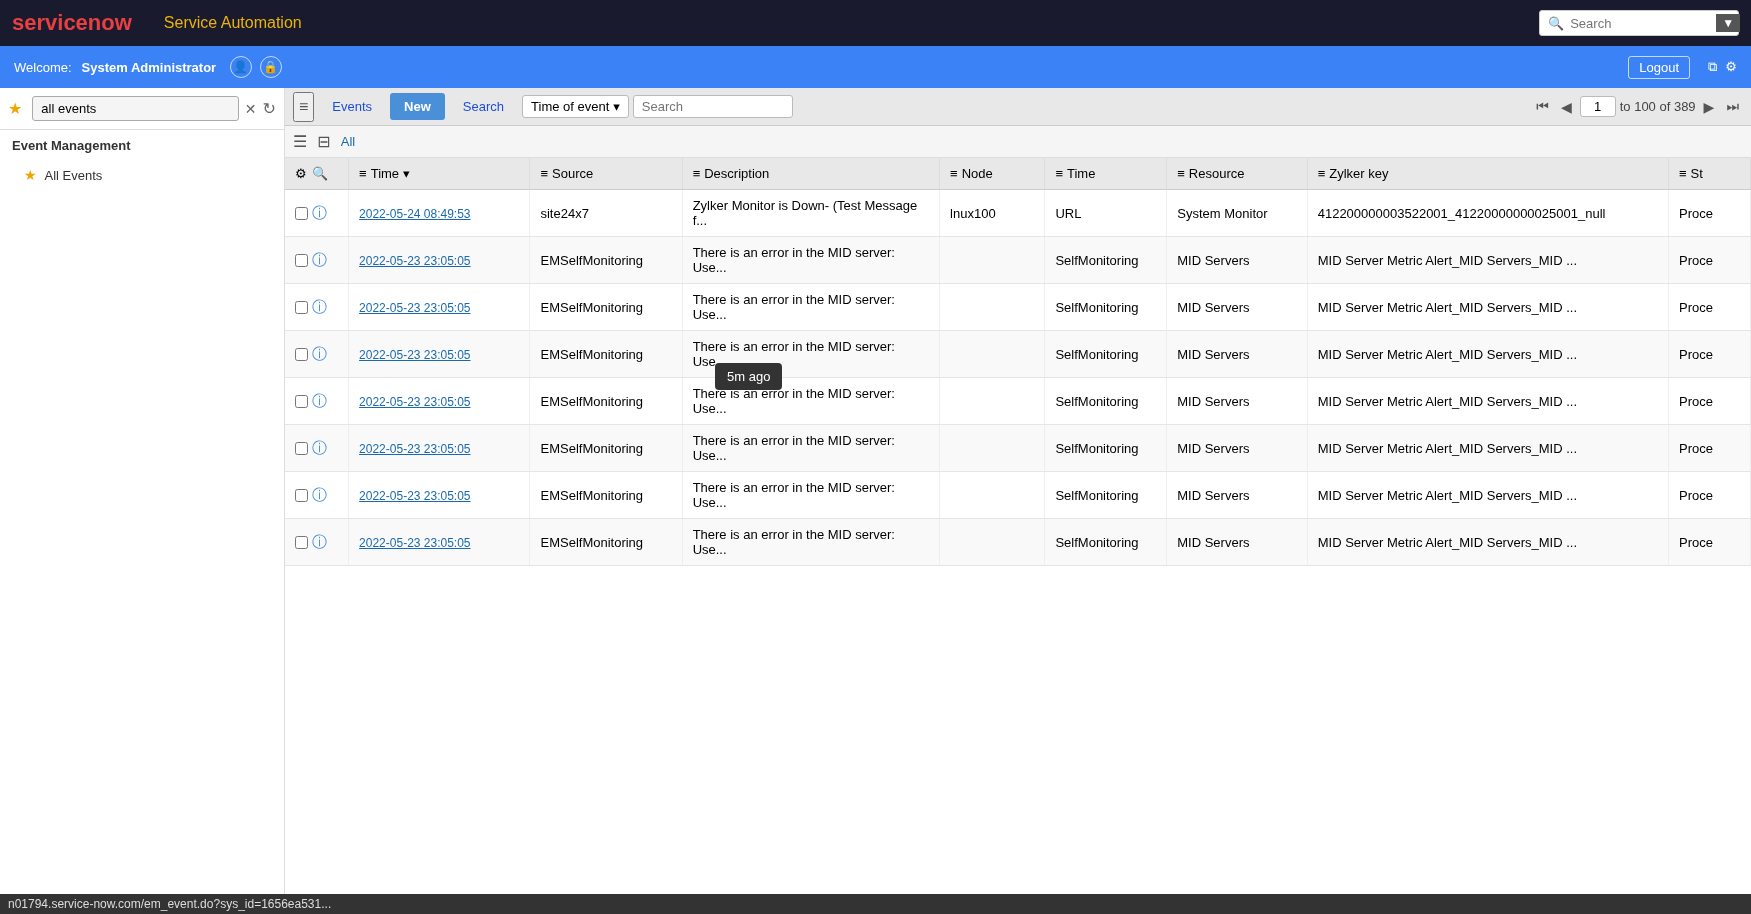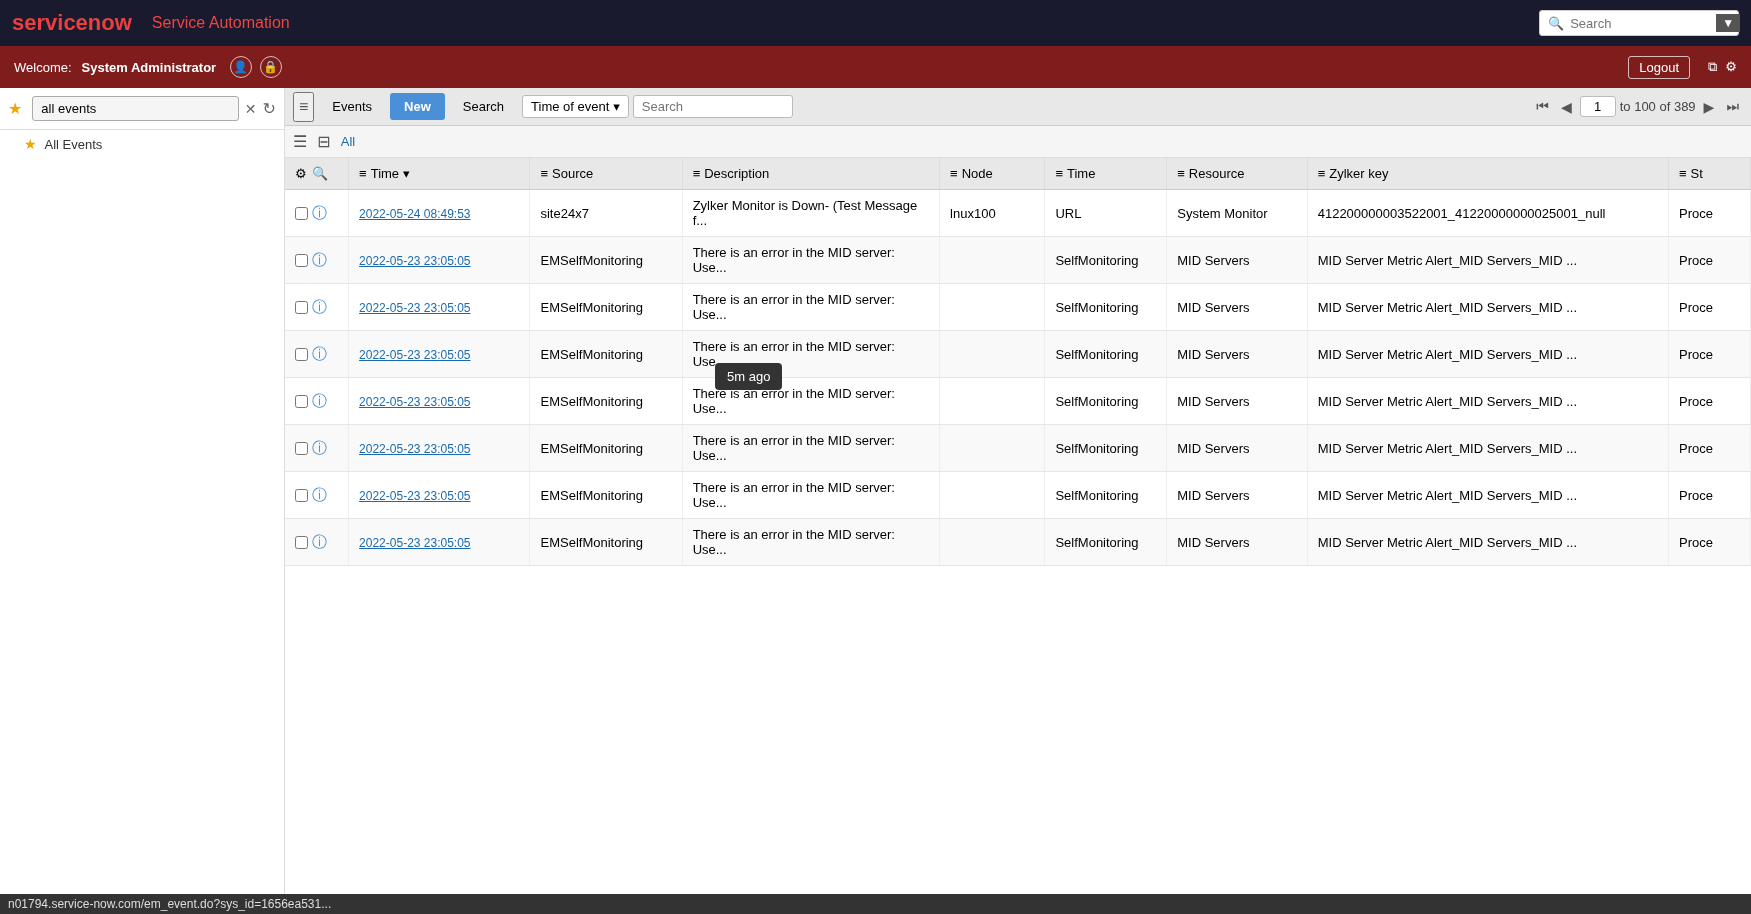--- a/index.html
+++ b/index.html
@@ -10,30 +10,30 @@
       background: #1a1a2e;
       display: flex;
       align-items: center;
       padding: 0 12px;
       height: 46px;
       gap: 12px;
     }
     .logo-area {
       display: flex;
       align-items: center;
-      gap: 10px;
+      gap: 22px;
     }
     .logo-text {
       font-size: 22px;
       font-weight: bold;
       color: white;
     }
     .logo-text span { color: #e84040; }
     .app-title {
-      color: #ef4444;
+      color: #eab308;
       font-size: 16px;
       margin-left: 10px;
     }
     .top-nav-right {
       margin-left: auto;
       display: flex;
       align-items: center;
       gap: 8px;
     }
     .search-box-top {
@@ -56,21 +56,21 @@
       background: #555;
       color: white;
       border: none;
       padding: 2px 6px;
       cursor: pointer;
       font-size: 12px;
     }
 
     
     .welcome-bar {
-      background: #7f1d1d;
+      background: #3b82f6;
       color: white;
       display: flex;
       align-items: center;
       padding: 6px 14px;
       height: 42px;
       gap: 10px;
     }
     .welcome-text { font-size: 13px; }
     .welcome-icons { display: flex; gap: 8px; margin-left: 4px; }
     .icon-circle {
@@ -174,21 +174,21 @@
       cursor: pointer;
       font-size: 16px;
       color: #555;
       padding: 4px;
     }
     .tab {
       padding: 6px 14px;
       cursor: pointer;
       border-radius: 3px 3px 0 0;
       font-size: 13px;
-      color: #000000;
+      color: #1d4ed8;
     }
     .tab.new-tab {
       background: #4a90d9;
       color: white;
       border-radius: 3px;
       font-weight: bold;
     }
     .filter-dropdown {
       display: flex;
       align-items: center;
@@ -374,20 +374,21 @@
 
 <div class="main-layout">
 
   <div class="sidebar">
     <div class="sidebar-search">
       <span class="sidebar-star">★</span>
       <input class="sidebar-search-input" type="text" value="all events" style="">
       <span class="sidebar-search-clear">✕</span>
       <span class="sidebar-search-refresh">↻</span>
     </div>
+    <div class="sidebar-section">Event Management</div>
     <div class="sidebar-item">
       <span class="sidebar-item-star">★</span>
       <span>All Events</span>
     </div>
   </div>
 
   <div class="content-area">
 
     <div class="tab-bar">
       <button class="hamburger-btn">≡</button>

